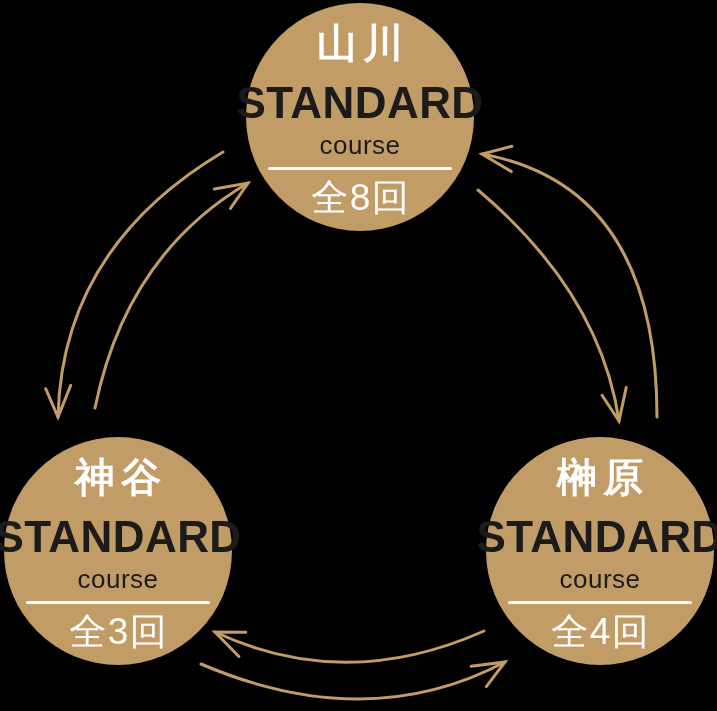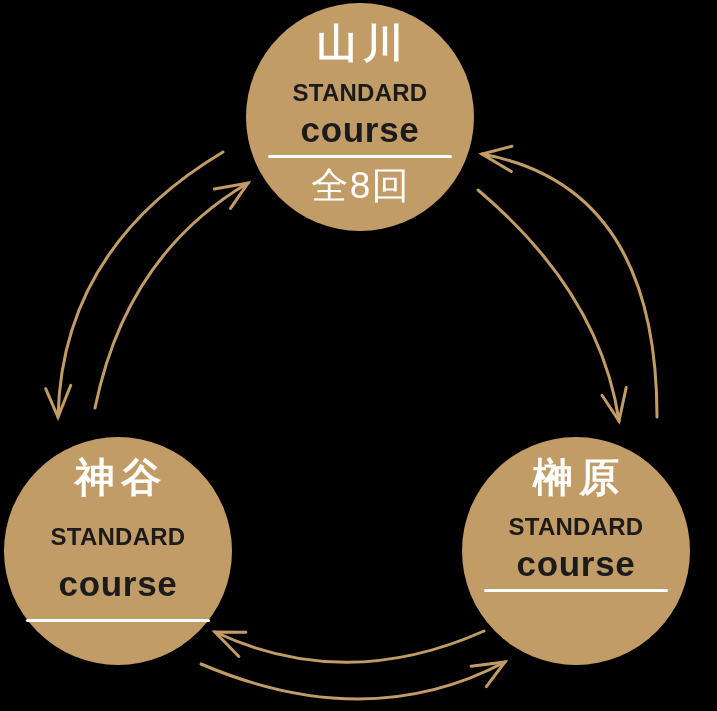--- a/index.html
+++ b/index.html
@@ -35,46 +35,46 @@
     position: absolute;
     width: 228px; height: 228px;
     border-radius: 50%;
     background: var(--accent, #C29C66);
     display: flex;
     flex-direction: column;
     align-items: center;
     text-align: center;
   }
   .node-standard { left: 246px; top: 3px; }
-  .node-creative { left: 4px;   top: 437px; gap: 10px; }
-  .node-balance  { left: 462px; top: 437px; }
+  .node-creative { left: 4px;   top: 437px; }
+  .node-balance  { left: 486px; top: 437px; }
   .node-name {
     margin-top: 18px;
     font-size: 40px;
     line-height: 1.1;
     font-weight: bold;
     color: var(--text-light, #fff);
     letter-spacing: 0.16em;
     text-indent: 0.16em;
     white-space: nowrap;
   }
   .node-course {
     margin-top: 16px;
-    font-size: 24px;
+    font-size: 44px;
     line-height: 1;
     font-weight: bold;
     color: var(--text-dark, #1b1b1b);
     letter-spacing: 0.01em;
     white-space: nowrap;
   }
   .node-course-word {
     margin-top: 8px;
-    font-size: 35px;
+    font-size: 26px;
     line-height: 0.95;
-    font-weight: bold;
+    font-weight: normal;
     color: var(--text-dark, #1b1b1b);
     letter-spacing: 0.02em;
   }
   .node-divider {
     margin-top: 9px;
     width: 184px; height: 3px;
     border-radius: 2px;
     background: var(--text-light, #fff);
   }
   .node-sessions {
@@ -113,22 +113,24 @@
     <div class="node-course-word">course</div>
     <div class="node-divider"></div>
     <div class="node-sessions">全8回</div>
   </div>
 
   <div class="node node-creative">
     <div class="node-name">神谷</div>
     <div class="node-course">STANDARD</div>
     <div class="node-course-word">course</div>
     <div class="node-divider"></div>
+    <div class="node-sessions">全3回</div>
   </div>
 
   <div class="node node-balance">
     <div class="node-name">榊原</div>
     <div class="node-course">STANDARD</div>
     <div class="node-course-word">course</div>
     <div class="node-divider"></div>
+    <div class="node-sessions">全4回</div>
   </div>
 
 </div>
 
 </body></html>

